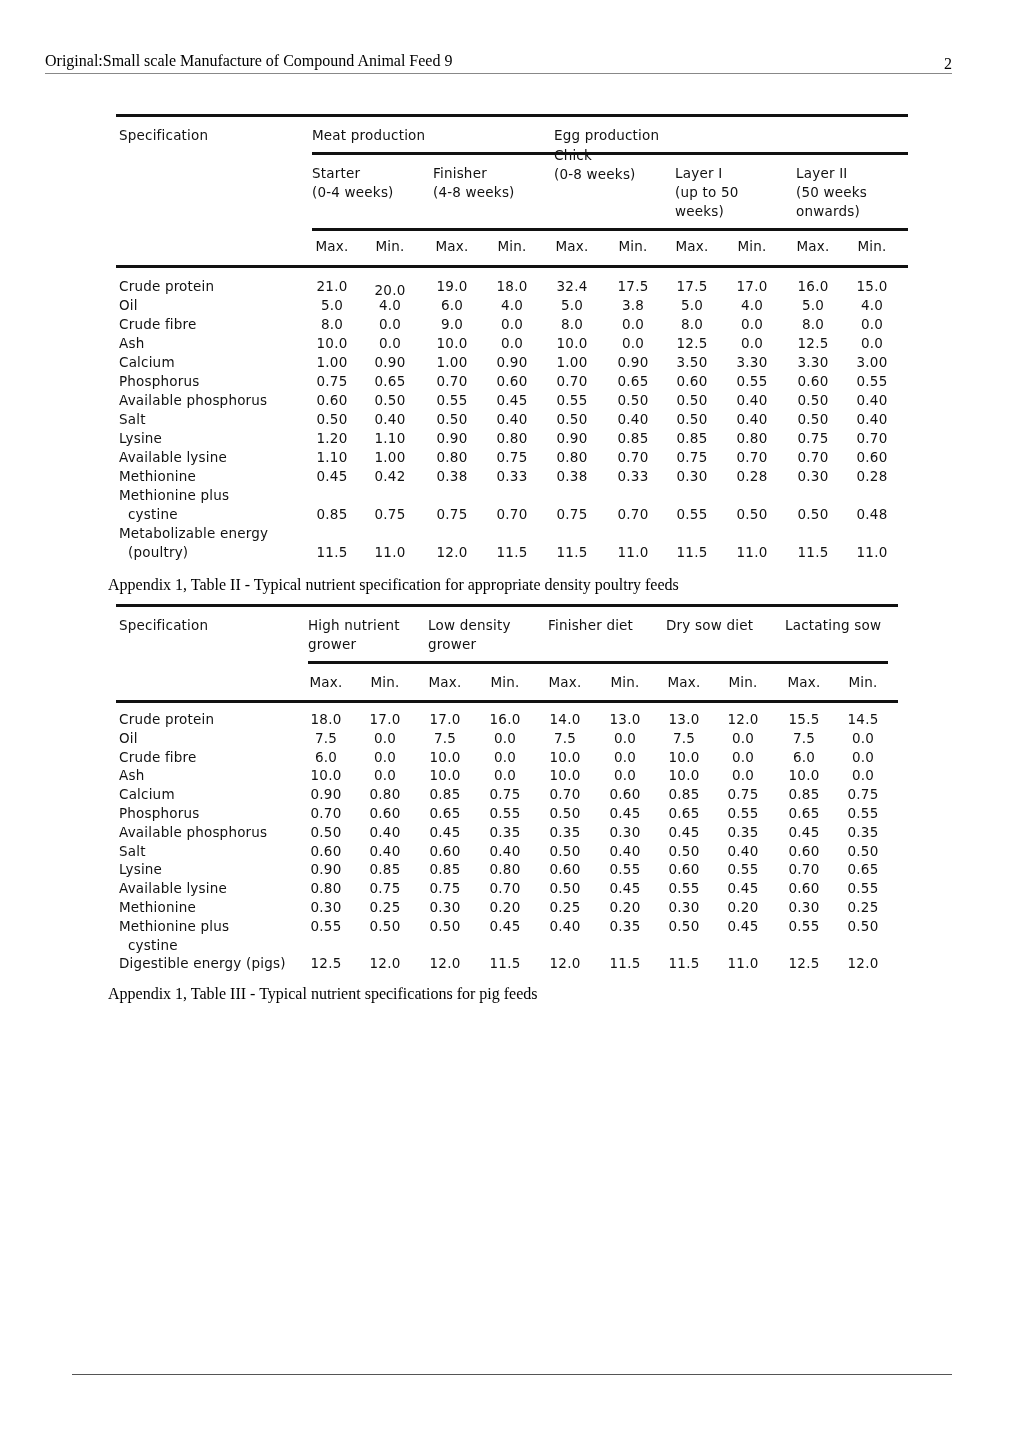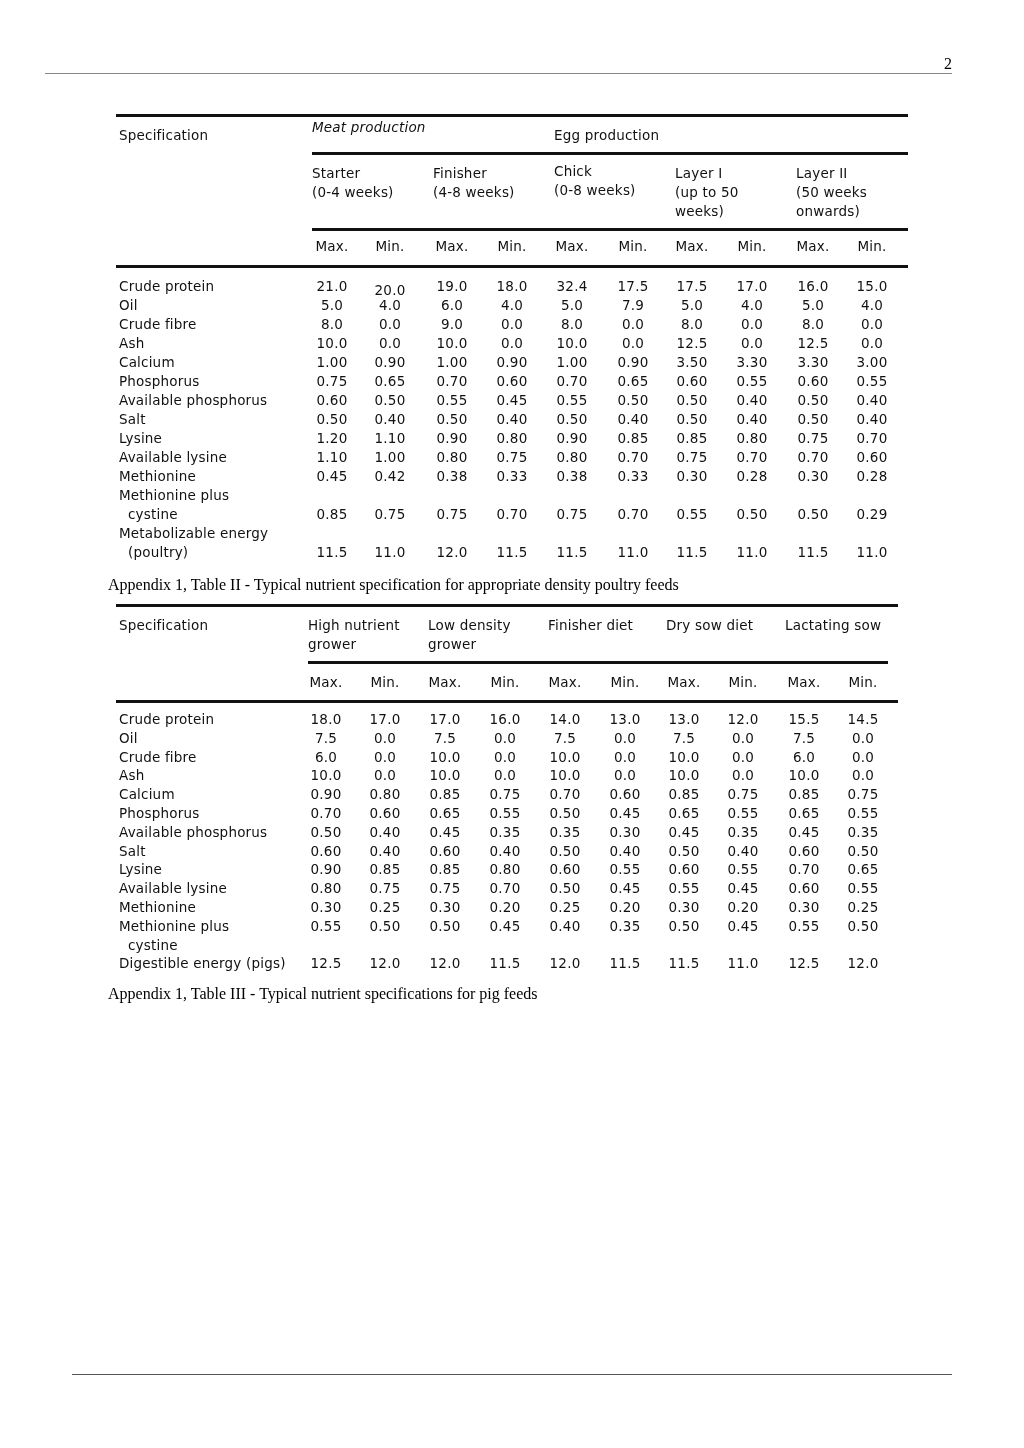--- a/index.html
+++ b/index.html
@@ -13,34 +13,35 @@
   .tbl .rule { position: absolute; background: #111; }
   .tbl .t { position: absolute; white-space: pre; line-height: 19px; }
   .tbl .num { position: absolute; white-space: nowrap; line-height: 19px; text-align: center; width: 50px; }
 
   .caption { position: absolute; font-family: "Liberation Serif", serif; font-size: 16px; }
 </style>
 </head>
 <body>
 
 <div class="header">
+  <span class="title">Original:Small scale Manufacture of Compound Animal Feed 9</span>
   <span class="pageno">2</span>
 </div>
 
 <div class="tbl" id="t2" style="left:116px; top:114px; width:792px; height:450px;">
   <div class="rule" style="left:0; top:0; width:792px; height:3px;"></div>
   <span class="t" style="left:3px; top:12px;">Specification</span>
-  <span class="t" style="left:196px; top:4px;font-style:italic;">Meat production</span>
+  <span class="t" style="left:196px; top:12px;">Meat production</span>
   <span class="t" style="left:438px; top:12px;">Egg production</span>
   <div class="rule" style="left:196px; top:38px; width:596px; height:3px;"></div>
   <span class="t" style="left:196px; top:50px;"><span>Starter</span>
 <span>(0-4 weeks)</span></span>
   <span class="t" style="left:317px; top:50px;"><span>Finisher</span>
 <span>(4-8 weeks)</span></span>
-  <span class="t" style="left:438px; top:48px;"><span>Chick</span>
+  <span class="t" style="left:438px; top:32px;"><span>Chick</span>
 <span>(0-8 weeks)</span></span>
   <span class="t" style="left:559px; top:50px;"><span>Layer I</span>
 <span>(up to 50
 weeks)</span></span>
   <span class="t" style="left:680px; top:50px;"><span>Layer II</span>
 <span>(50 weeks
 onwards)</span></span>
   <div class="rule" style="left:196px; top:114px; width:596px; height:3px;"></div>
   <div id="t2-maxmin">
       <span class="num" style="left: 191px; top: 123px;">Max.</span>
@@ -69,21 +70,21 @@
         <span class="num" style="left: 672px; top: 163px;">16.0</span>
         <span class="num" style="left: 731px; top: 163px;">15.0</span>
       </div>
       <div>
         <span class="t" style="left: 3px; top: 182px;">Oil</span>
         <span class="num" style="left: 191px; top: 182px;">5.0</span>
         <span class="num" style="left: 249px; top: 182px;">4.0</span>
         <span class="num" style="left: 311px; top: 182px;">6.0</span>
         <span class="num" style="left: 371px; top: 182px;">4.0</span>
         <span class="num" style="left: 431px; top: 182px;">5.0</span>
-        <span class="num" style="left: 492px; top: 182px;">7.9</span>
+        <span class="num" style="left: 492px; top: 182px;">3.8</span>
         <span class="num" style="left: 551px; top: 182px;">5.0</span>
         <span class="num" style="left: 611px; top: 182px;">4.0</span>
         <span class="num" style="left: 672px; top: 182px;">5.0</span>
         <span class="num" style="left: 731px; top: 182px;">4.0</span>
       </div>
       <div>
         <span class="t" style="left: 3px; top: 201px;">Crude fibre</span>
         <span class="num" style="left: 191px; top: 201px;">8.0</span>
         <span class="num" style="left: 249px; top: 201px;">0.0</span>
         <span class="num" style="left: 311px; top: 201px;">9.0</span>
@@ -204,21 +205,21 @@
   cystine</span>
         <span class="num" style="left: 191px; top: 391px;">0.85</span>
         <span class="num" style="left: 249px; top: 391px;">0.75</span>
         <span class="num" style="left: 311px; top: 391px;">0.75</span>
         <span class="num" style="left: 371px; top: 391px;">0.70</span>
         <span class="num" style="left: 431px; top: 391px;">0.75</span>
         <span class="num" style="left: 492px; top: 391px;">0.70</span>
         <span class="num" style="left: 551px; top: 391px;">0.55</span>
         <span class="num" style="left: 611px; top: 391px;">0.50</span>
         <span class="num" style="left: 672px; top: 391px;">0.50</span>
-        <span class="num" style="left: 731px; top: 391px;">0.29</span>
+        <span class="num" style="left: 731px; top: 391px;">0.48</span>
       </div>
       <div>
         <span class="t" style="left: 3px; top: 410px;">Metabolizable energy
   (poultry)</span>
         <span class="num" style="left: 191px; top: 429px;">11.5</span>
         <span class="num" style="left: 249px; top: 429px;">11.0</span>
         <span class="num" style="left: 311px; top: 429px;">12.0</span>
         <span class="num" style="left: 371px; top: 429px;">11.5</span>
         <span class="num" style="left: 431px; top: 429px;">11.5</span>
         <span class="num" style="left: 492px; top: 429px;">11.0</span>

